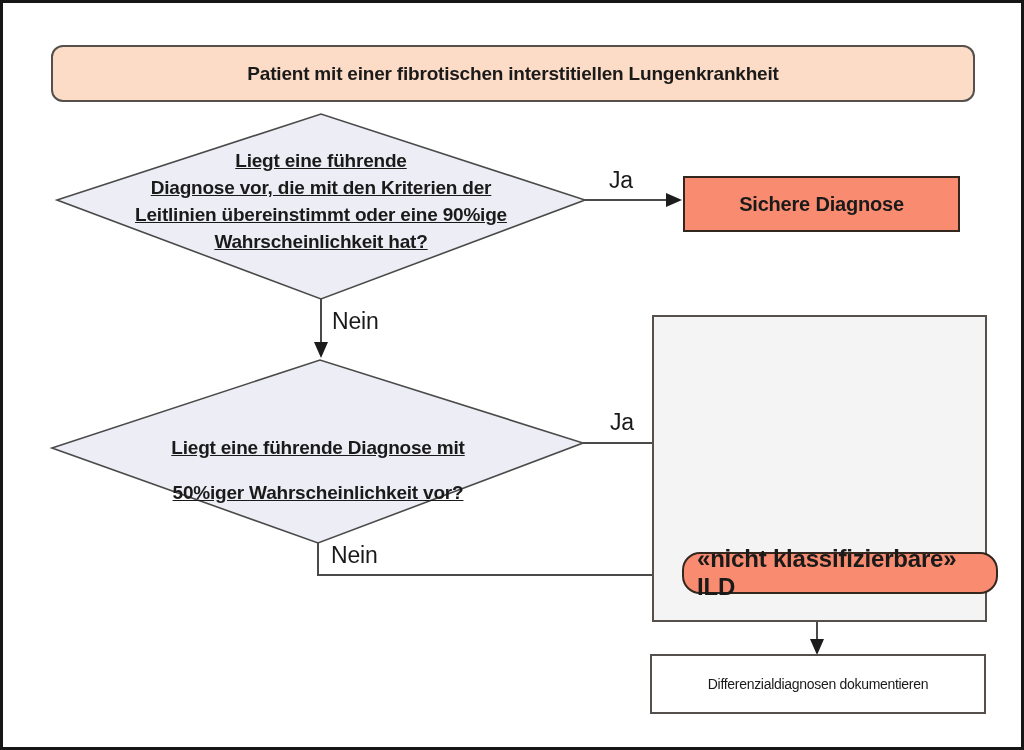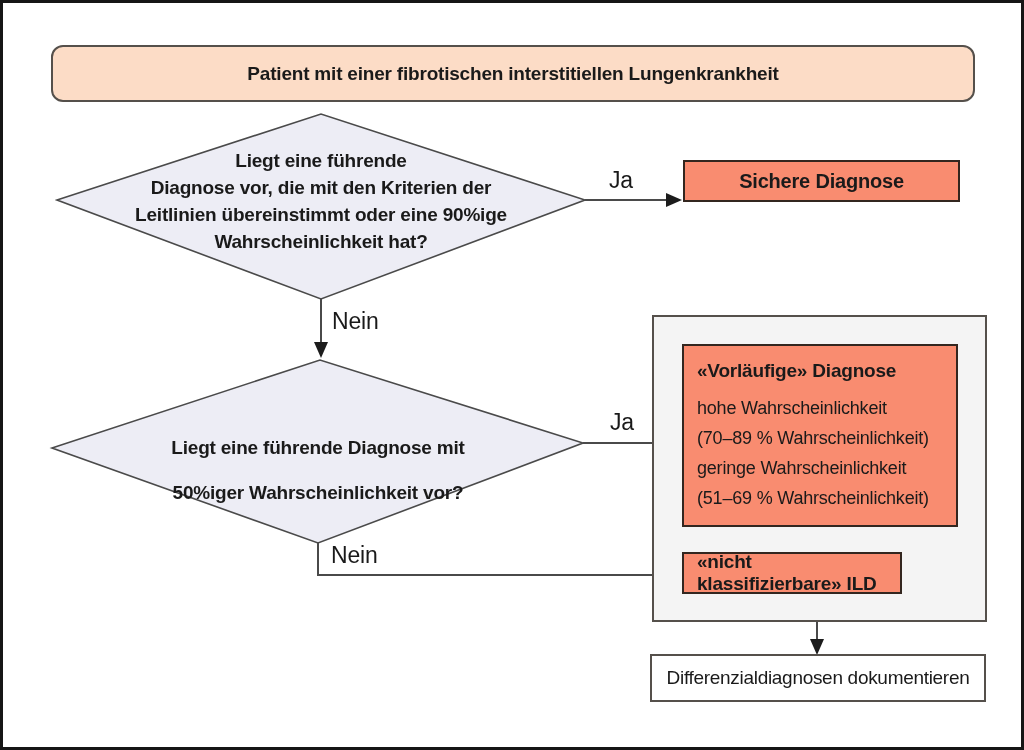--- a/index.html
+++ b/index.html
@@ -9,57 +9,57 @@
   .layer{position:absolute;left:0;top:0;width:1024px;height:750px;z-index:1;}
   .node{position:absolute;box-sizing:border-box;z-index:2;}
   .banner{
     left:51px;top:45px;width:924px;height:57px;border-radius:12px;
     background:var(--peach,#fcdcc6);border:2px solid var(--border_gray,#55504b);
     display:flex;align-items:center;justify-content:center;
     font-weight:bold;font-size:19px;letter-spacing:-0.2px;
   }
   .dtext{
     position:absolute;z-index:3;text-align:center;font-weight:bold;
-    font-size:19px;letter-spacing:-0.2px;white-space:pre-line;color:var(--text,#1a1a1a);
+    font-size:19px;letter-spacing:-0.2px;white-space:pre-line;color:var(--text,#1a1a1a);text-decoration:underline;
   }
   .d1text{left:77px;top:147px;width:488px;line-height:27px;}
   .d2text{left:118px;top:425px;width:400px;line-height:45px;}
   .edgelabel{
     position:absolute;z-index:3;font-size:23px;letter-spacing:-0.2px;
     color:var(--text,#1a1a1a);line-height:21px;
   }
   .ja1{left:601px;top:170px;width:40px;text-align:center;}
   .nein1{left:332px;top:311px;}
   .ja2{left:602px;top:412px;width:40px;text-align:center;}
   .nein2{left:331px;top:545px;}
   .salmon{
     background:var(--salmon,#f98c70);border:2px solid var(--border_dark,#33261f);
   }
   .sichere{
-    left:683px;top:160px;width:277px;height:42px;
+    left:683px;top:176px;width:277px;height:56px;
     display:flex;align-items:center;justify-content:center;
     font-weight:bold;font-size:20px;letter-spacing:-0.2px;
   }
   .panel{
     left:652px;top:315px;width:335px;height:307px;
     background:var(--panel,#f4f4f4);border:2px solid var(--border_gray,#55504b);
   }
   .vorl{left:682px;top:344px;width:276px;height:183px;padding:11px 13px;z-index:3;}
   .vorl-title{font-weight:bold;font-size:19px;letter-spacing:-0.2px;margin:3px 0 11px 0;}
   .vorl-body{font-size:18px;line-height:30px;letter-spacing:-0.2px;white-space:pre-line;}
   .nichtk{
-    left:682px;top:552px;width:220px;height:42px;z-index:3;
+    left:682px;top:552px;width:316px;height:42px;z-index:3;
     display:flex;align-items:center;padding:0 13px;
-    font-weight:bold;font-size:19px;letter-spacing:-0.2px;
+    font-weight:bold;font-size:24px;letter-spacing:-0.2px;border-radius:18px;
   }
   .docbox{
-    left:650px;top:654px;width:336px;height:48px;background:#ffffff;
+    left:650px;top:654px;width:336px;height:60px;background:#ffffff;
     border:2px solid var(--border_gray,#55504b);
     display:flex;align-items:center;justify-content:center;
-    font-size:19px;letter-spacing:-0.3px;
+    font-size:14px;letter-spacing:-0.3px;
   }
 </style>
 </head>
 <body>
 
 <div class="canvas">
 
   <svg class="layer" viewBox="0 0 1024 750" xmlns="http://www.w3.org/2000/svg">
 
     <polygon points="57,200 321,114 585,200 321,299" style="fill:var(--diamond,#ededf5);stroke:var(--line,#4a4a4a);stroke-width:1.6"></polygon>
@@ -88,27 +88,20 @@
 
   <div class="edgelabel ja1">Ja</div>
   <div class="edgelabel nein1">Nein</div>
   <div class="edgelabel ja2">Ja</div>
   <div class="edgelabel nein2">Nein</div>
 
   <div class="node salmon sichere">Sichere Diagnose</div>
 
   <div class="node panel"></div>
 
-  <div class="node salmon vorl">
-    <div class="vorl-title">«Vorläufige» Diagnose</div>
-    <div class="vorl-body">hohe Wahrscheinlichkeit
-(70–89 % Wahrscheinlichkeit)
-geringe Wahrscheinlichkeit
-(51–69 % Wahrscheinlichkeit)</div>
-  </div>
 
   <div class="node salmon nichtk">«nicht klassifizierbare» ILD</div>
 
   <div class="dtext d2text">Liegt eine führende Diagnose mit
 50%iger Wahrscheinlichkeit vor?</div>
 
   <div class="node docbox">Differenzialdiagnosen dokumentieren</div>
 
   <div class="frame"></div>
 </div>

